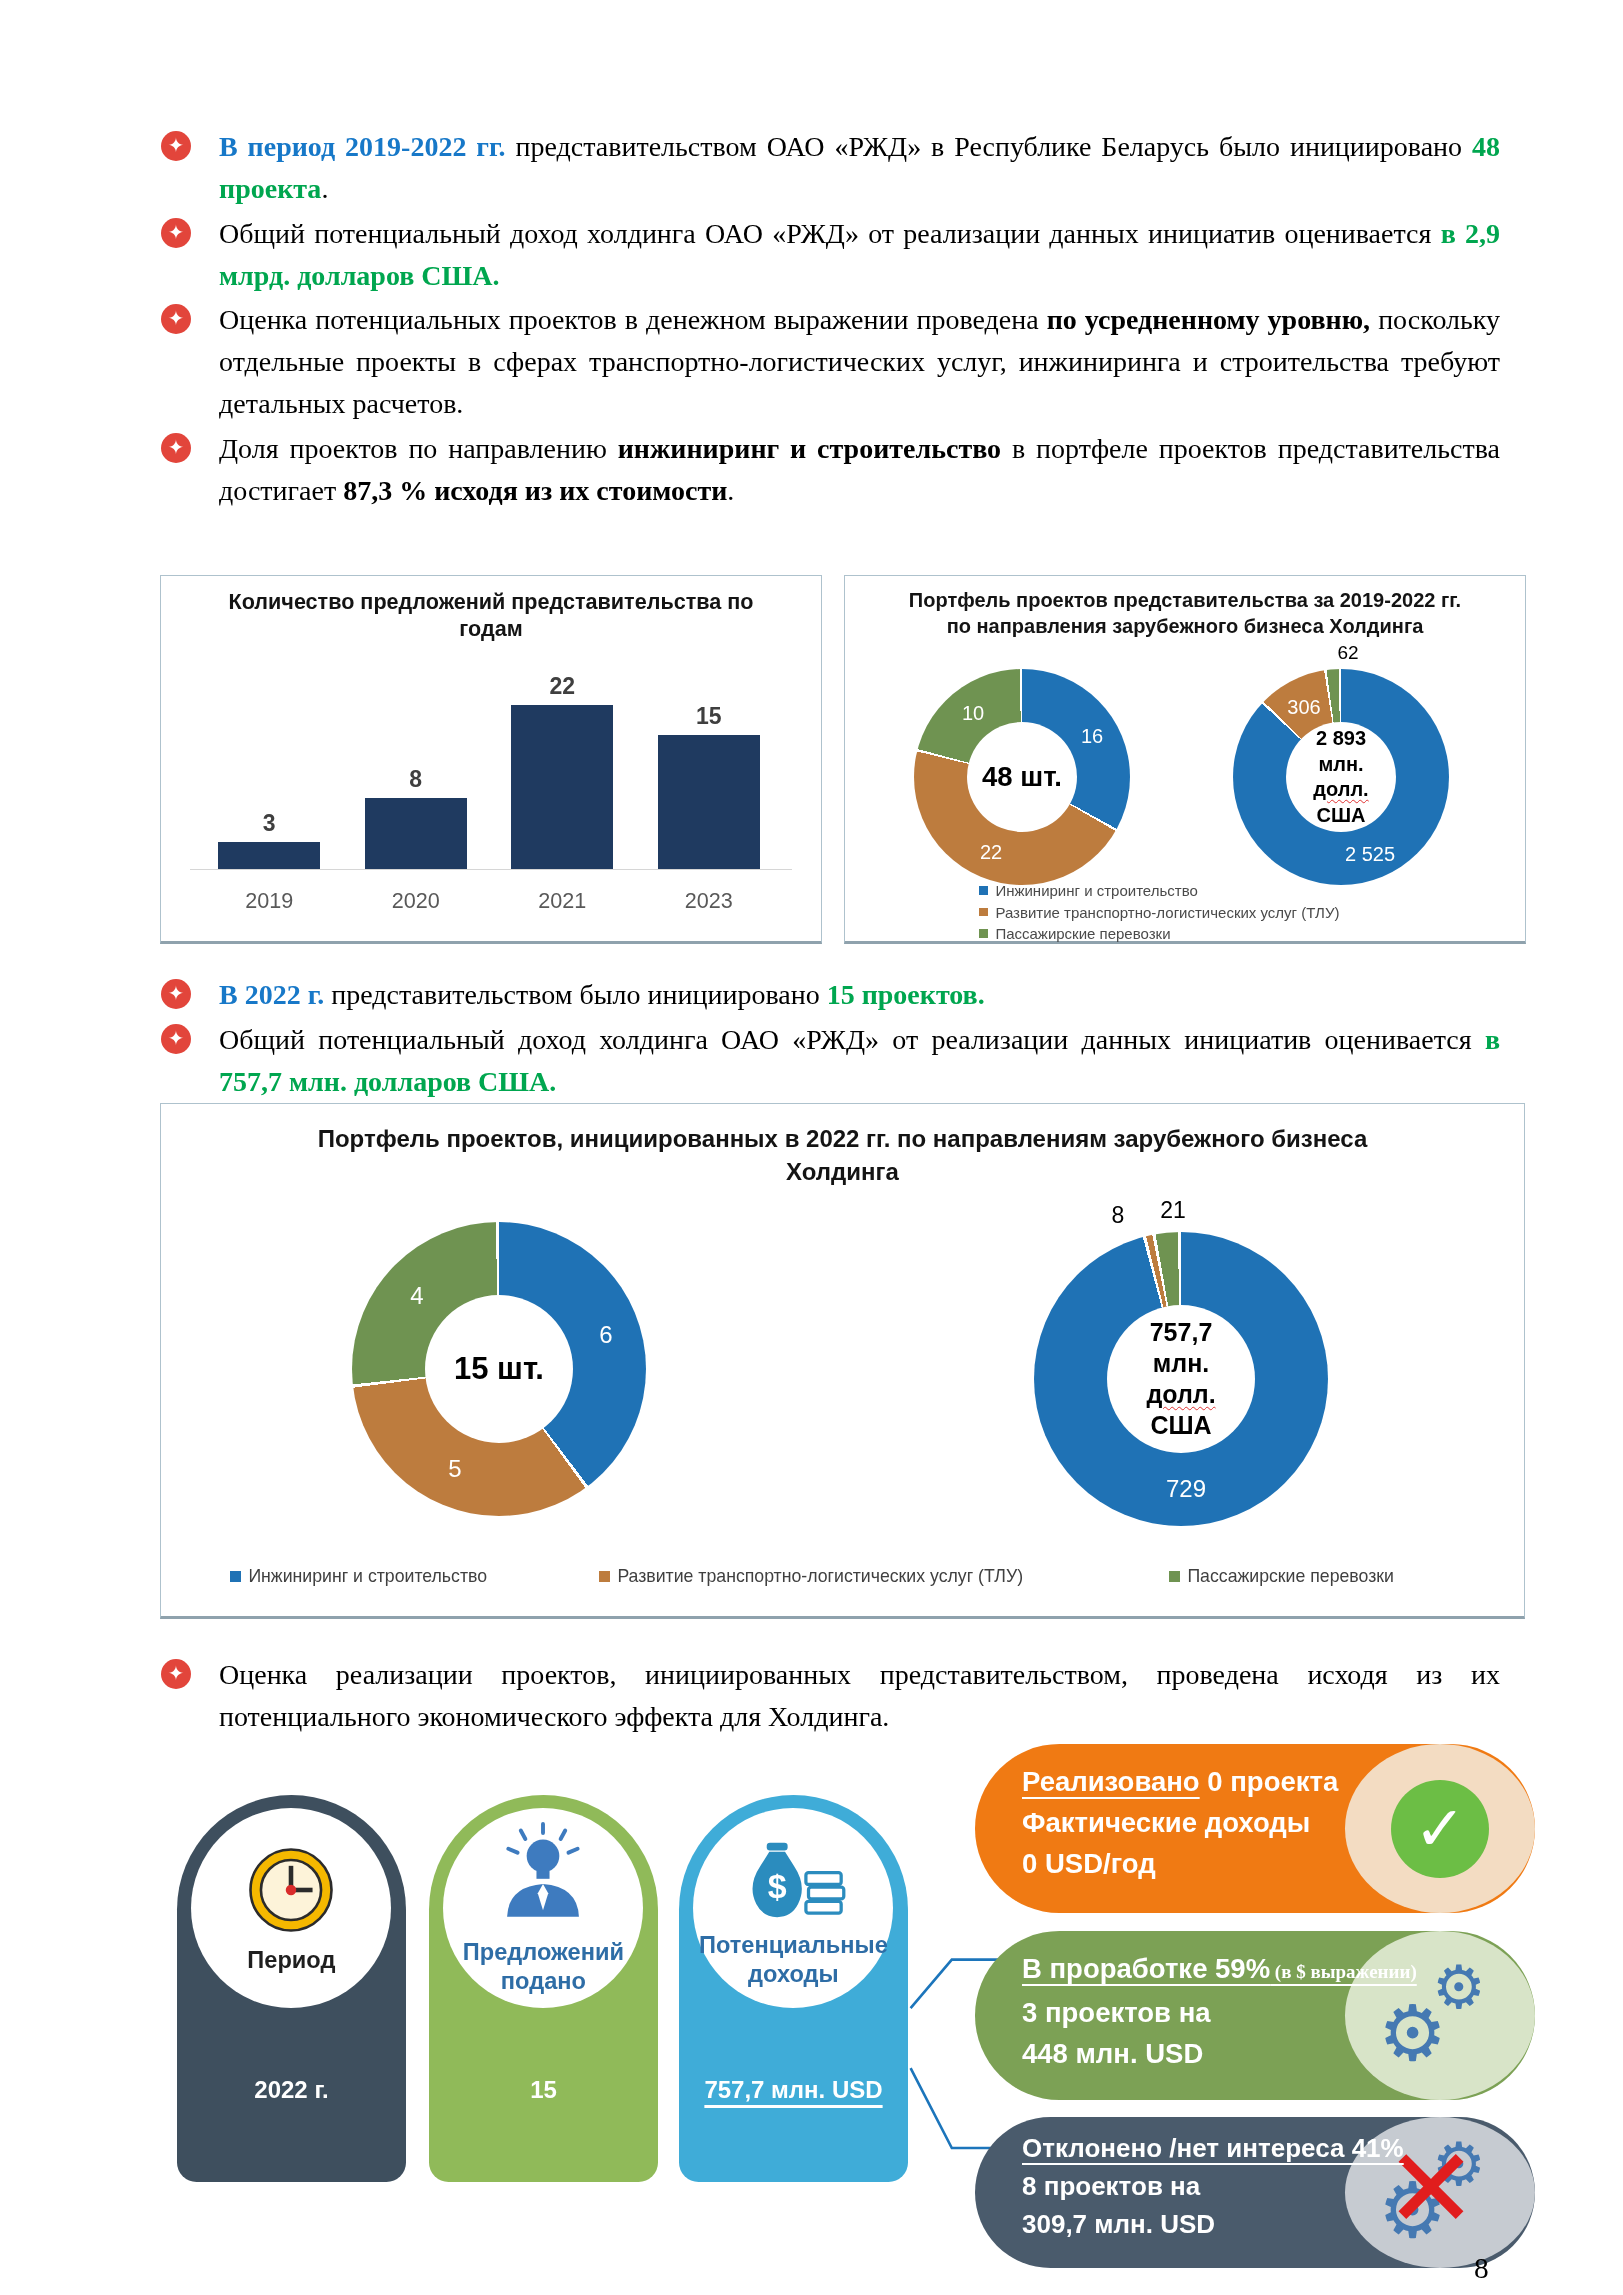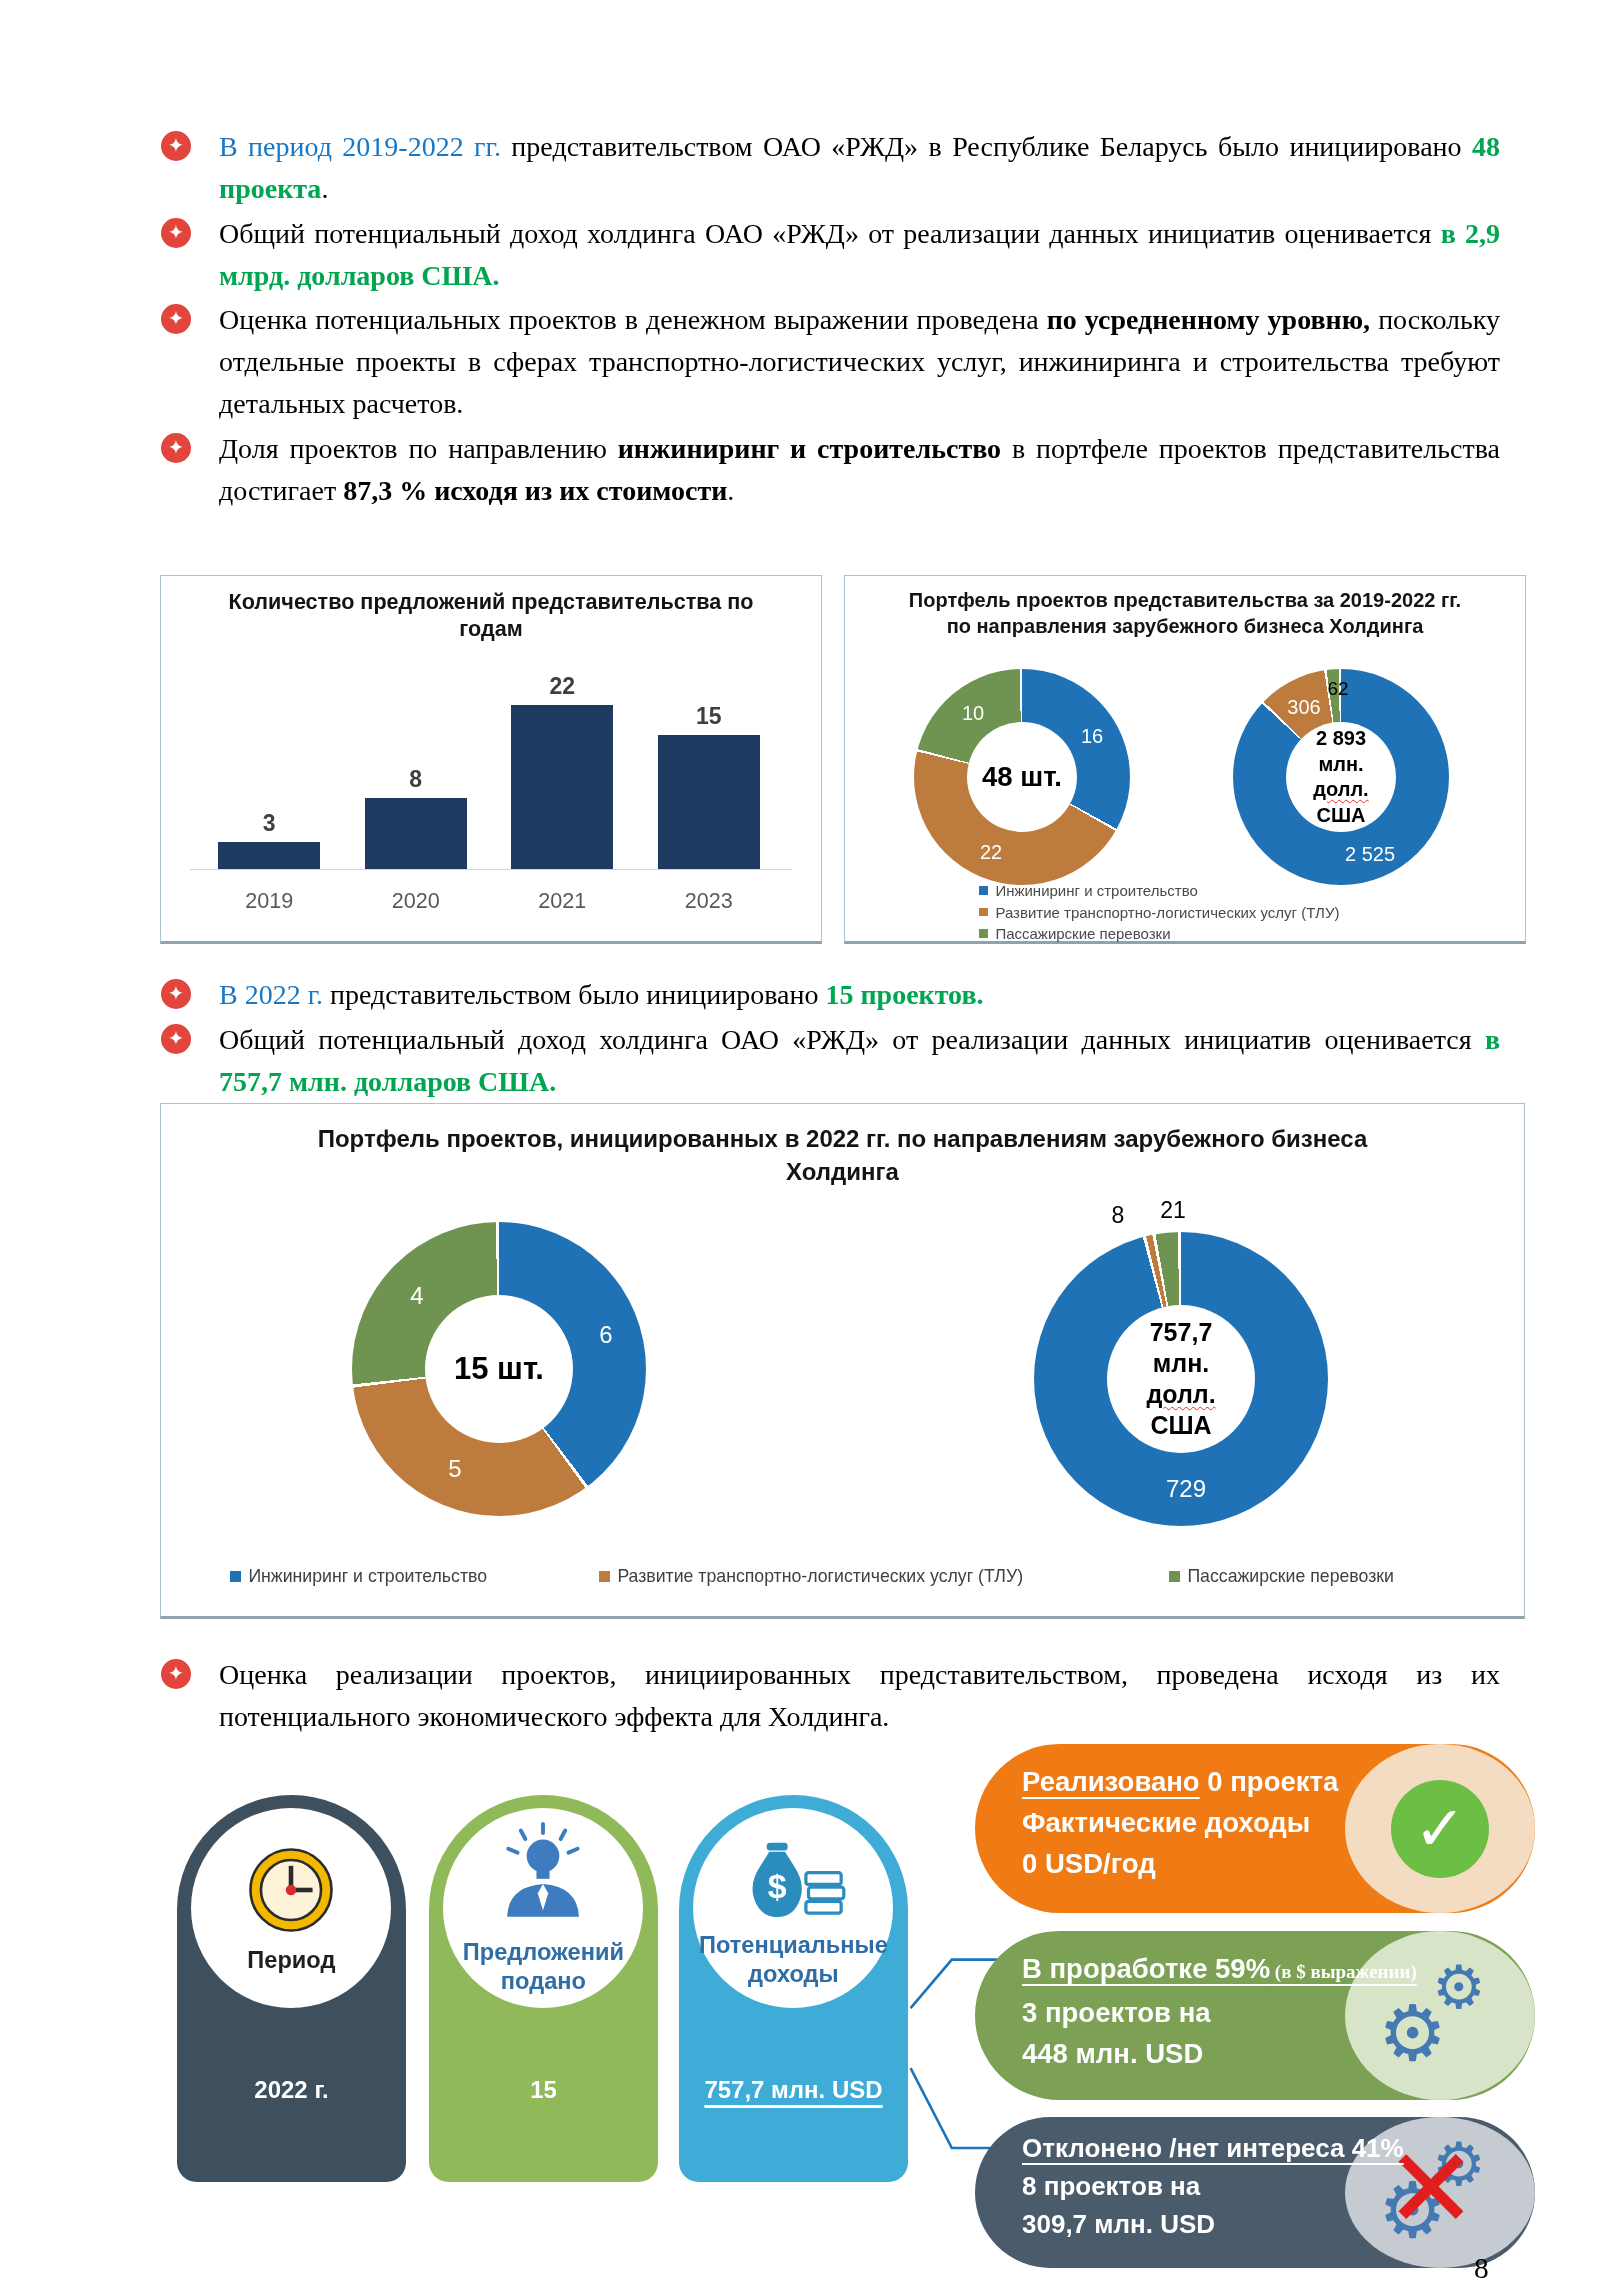--- a/index.html
+++ b/index.html
@@ -9,21 +9,21 @@
   .doc-title{position:absolute;top:56px;left:0;width:100%;text-align:center;
     font-size:31px;font-weight:bold;color:#2e5f80;
     text-decoration:underline;text-decoration-thickness:2.6px;text-underline-offset:7.9px;}
   
   .blist{position:absolute;left:219px;width:1281px;font-size:28px;line-height:42px;}
   .bl1{top:126px;} .bl2{top:974px;} .bl3{top:1654px;}
   .bitem{position:relative;text-align:justify;margin-bottom:2.6px;}
   .mark{position:absolute;left:-58px;top:5.2px;width:30px;height:30px;border-radius:50%;
     background:#e2453b;color:#fff;display:flex;align-items:center;justify-content:center;
     font-size:19.6px;font-family:"DejaVu Sans",sans-serif;}
-  .acc-blue{color:#1778c8;font-weight:normal;}
+  .acc-blue{color:#1778c8;font-weight:bold;}
   .acc-green{color:#00a64f;font-weight:bold;}
   .b{font-weight:bold;}
   
   .chartbox{position:absolute;background:#fff;border:1.3px solid #aec2cd;border-bottom:3.3px solid #8fa2ad;
     box-sizing:border-box;font-family:"Liberation Sans","DejaVu Sans",sans-serif;}
   .box-bar{left:160px;top:575px;width:662px;height:369px;}
   .box-port{left:844px;top:575px;width:682px;height:369px;}
   .box-big{left:160px;top:1103px;width:1365px;height:516px;}
   .cb-title{font-weight:bold;color:#141414;text-align:center;}
   .box-bar .cb-title{font-size:21.6px;line-height:27.5px;margin:11.8px auto 0;width:589px;}
@@ -157,21 +157,21 @@
       <span class="slice-label" style="left:77px;top:183px;">22</span>
       <span class="slice-label" style="left:59px;top:44px;">10</span>
       <div class="hole">
         <span class="center-one">48 шт.</span>
       </div>
     </div>
 
     <div class="donut d-small" style="left: 388px; top: 93px; background: conic-gradient(rgb(31, 114, 181) 0deg, rgb(31, 114, 181) 312.907deg, rgb(255, 255, 255) 312.907deg, rgb(255, 255, 255) 314.207deg, rgb(189, 124, 62) 314.207deg, rgb(189, 124, 62) 350.985deg, rgb(255, 255, 255) 350.985deg, rgb(255, 255, 255) 352.285deg, rgb(111, 147, 81) 352.285deg, rgb(111, 147, 81) 358.7deg, rgb(255, 255, 255) 358.7deg, rgb(255, 255, 255) 360deg);">
       <span class="slice-label" style="left:137px;top:185px;">2 525</span>
       <span class="slice-label" style="left:71px;top:38px;">306</span>
-      <span class="slice-label dark" style="left:105px;top:-15.7px;font-size:19px;margin-top:36px;">62</span>
+      <span class="slice-label dark" style="left:115px;top:-15.7px;font-size:19px;">62</span>
       <div class="hole">
         <span class="center-line">2 893</span>
         <span class="center-line">млн.</span>
         <span class="center-line misspell">долл.</span>
         <span class="center-line">США</span>
       </div>
     </div>
 
     <div class="legend-v">
       <div class="legend-row">

